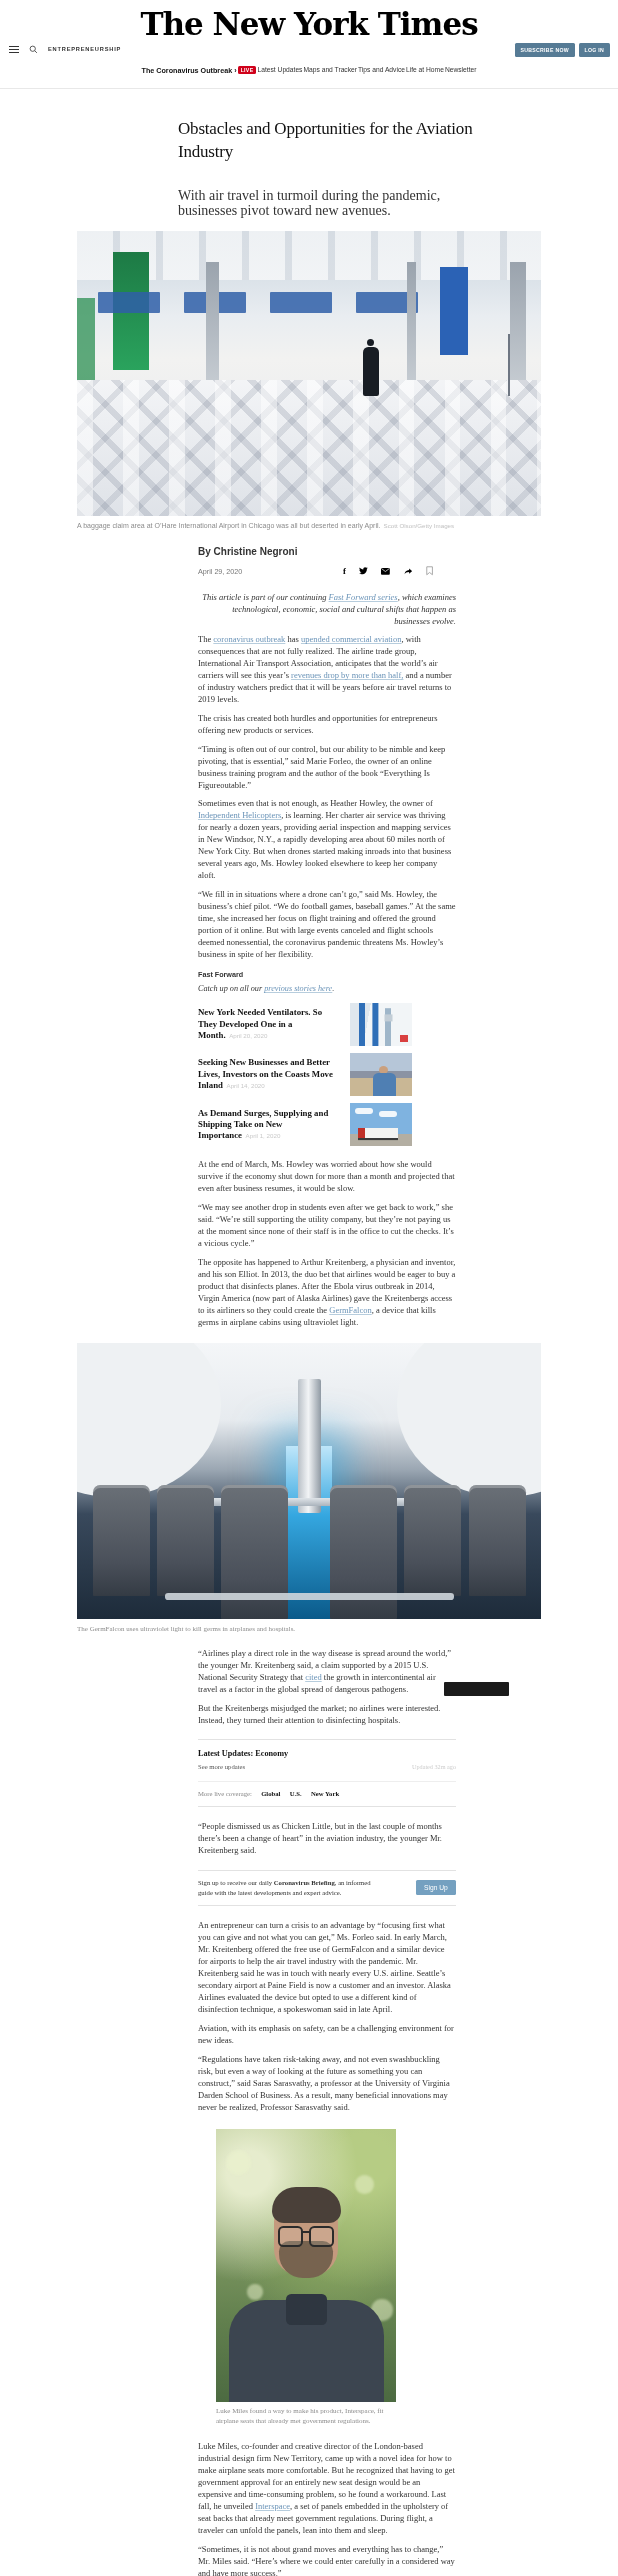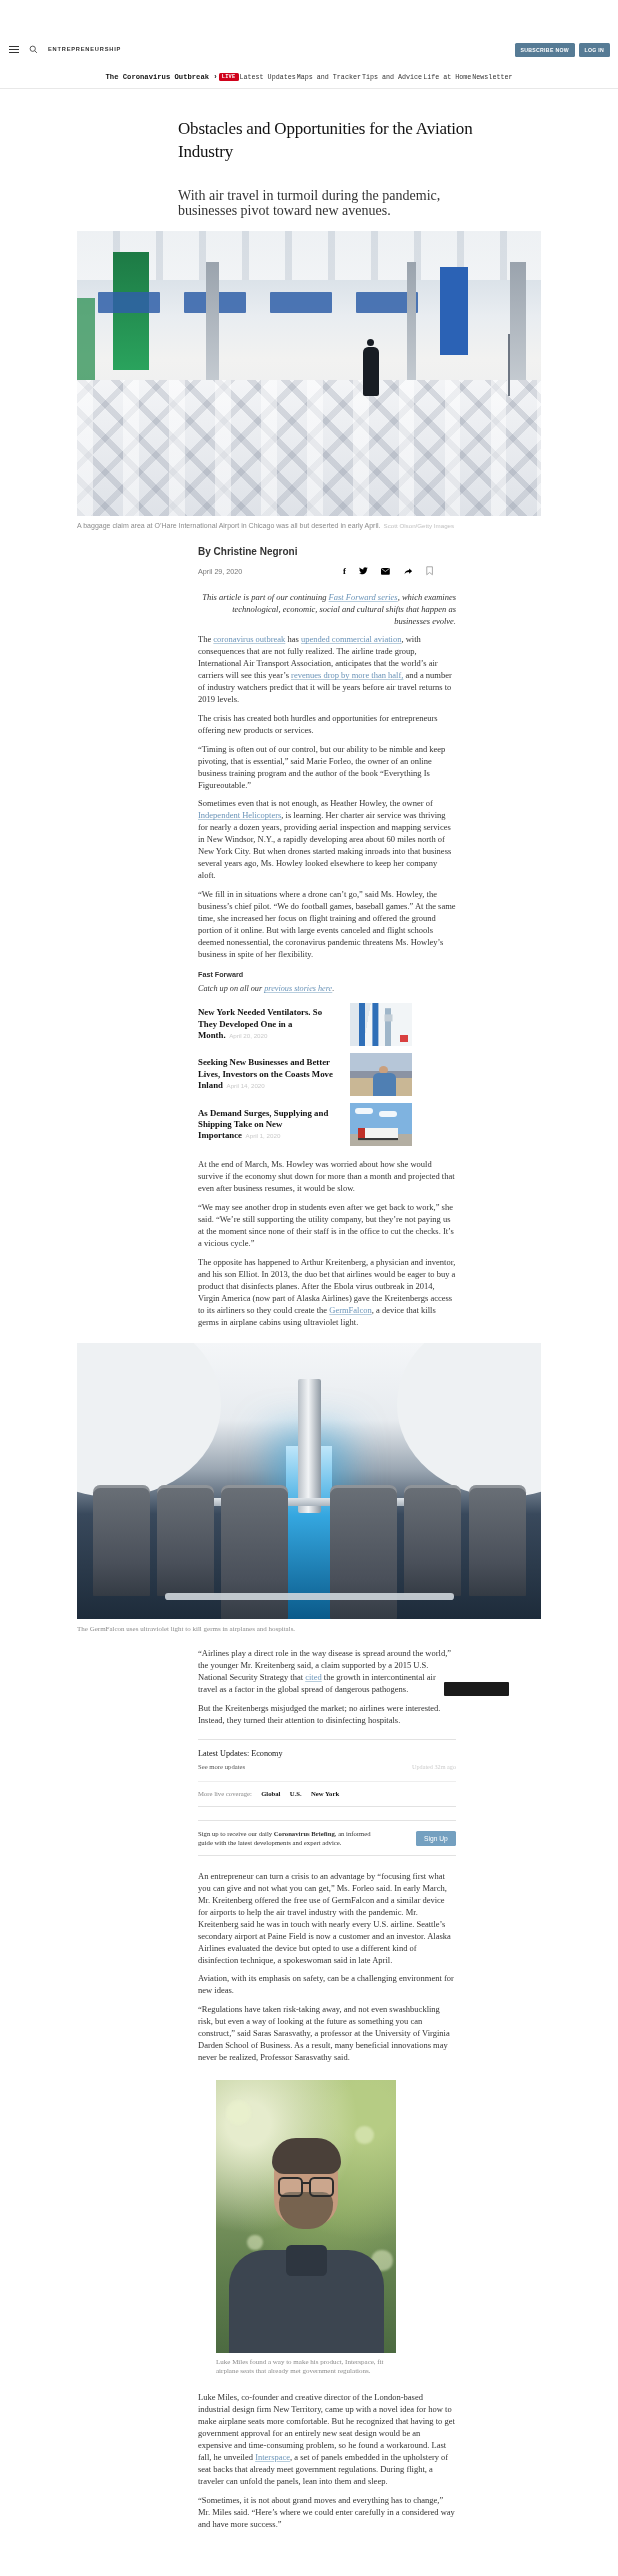--- a/index.html
+++ b/index.html
@@ -12,22 +12,22 @@
          font-weight:700;font-size:31px;color:#000;letter-spacing:-1px;white-space:nowrap;}
   .left-tools{position:absolute;left:9.3px;top:45px;display:flex;align-items:center;gap:10.3px;}
   .hamburger{width:9.3px;height:7.2px;display:flex;flex-direction:column;justify-content:space-between;cursor:pointer;}
   .hamburger span{display:block;height:1px;background:#333;}
   .section-label{font-size:5.7px;font-weight:700;letter-spacing:0.8px;color:#333;}
   .right-tools{position:absolute;right:8.2px;top:43px;display:flex;gap:4.1px;}
   .btn-blue{background:#567b95;color:#fff;border:none;font-size:5.2px;font-weight:700;
             letter-spacing:0.3px;padding:4.1px 5.7px;border-radius:1.5px;cursor:pointer;font-family:"Liberation Sans",sans-serif;}
 
   
-  .topic-bar{height:21.6px;display:flex;align-items:center;justify-content:center;gap:1px;
-             border-bottom:0.5px solid #e8e8e8;font-size:6.7px;font-family:Liberation Mono, monospace;}
+  .topic-bar{height:21.6px;display:flex;align-items:flex-start;justify-content:center;gap:1px;
+             border-bottom:0.5px solid #e8e8e8;font-size:6.7px;}
   .topic-title{font-weight:700;color:#121212;font-size:7.2px;}
   .live-badge{background:#d0021b;color:#fff;font-size:5.2px;font-weight:700;letter-spacing:0.3px;
               padding:1px 3.1px;border-radius:1.5px;}
   .topic-link{color:#333;cursor:pointer;}
 
   
   .title-block{margin:28px 0 0 178px;width:340px;}
   h1.headline{font-family:"Liberation Serif", serif;font-weight:400;font-size:17px;
               line-height:23px;color:#121212;margin:0;letter-spacing:-0.2px;}
   .subtitle{font-family:"Liberation Serif", serif;font-size:14px;line-height:15px;color:#333;
@@ -94,21 +94,21 @@
   .thumb-investor:after{content:"";position:absolute;left:23px;top:20.6px;width:23px;height:23px;border-radius:5.2px 5.2px 0 0;background:#4f7fb3;}
   .thumb-truck{background:linear-gradient(#7fb3e0 0 72%, #b3aea2 72% 100%);}
   .thumb-truck:before{content:"";position:absolute;left:5.2px;top:5.2px;width:17.5px;height:6.2px;border-radius:4.1px;background:#fff;opacity:.9;box-shadow:24px 3.1px 0 #fff;}
   .thumb-truck:after{content:"";position:absolute;left:8.2px;top:25px;width:33px;height:10.3px;background:#f4f4f2;
       border-left:7.2px solid #c03028;box-shadow:0 2.1px 0 #3a3a3a;}
 
   
   .updates-box{position:relative;margin:13.4px 0;border-top:0.5px solid #e2e2e2;border-bottom:0.5px solid #e2e2e2;
                padding:8.2px 0 6.2px 0;}
   .promo-chip{position:absolute;left:246px;top:-58px;width:65px;height:13.4px;background:#1b1b1b;border-radius:1px;cursor:pointer;}
-  .updates-title{font-size:8.2px;font-weight:400;color:#121212;}
+  .updates-title{font-size:8.2px;font-weight:700;color:#121212;}
   .updates-list{margin:6.2px 0 0 0;padding:0;list-style:none;}
   .updates-list li{position:relative;padding-left:8.2px;font-size:7.2px;line-height:10.8px;color:#333;
                    margin-bottom:6.2px;cursor:pointer;}
   .updates-list li:before{content:"•";position:absolute;left:1px;color:#999;}
   .updates-footer{display:flex;justify-content:space-between;align-items:center;margin-top:1px;}
   .see-more{font-size:6.7px;color:#555;cursor:pointer;}
   .updated-ago{font-size:6.2px;color:#ccc;}
   .coverage-row{margin-top:7.2px;padding-top:6.2px;border-top:0.5px solid #eee;font-size:6.7px;display:flex;gap:9.3px;align-items:center;}
   .coverage-label{color:#888;}
   .coverage-link{font-weight:700;color:#121212;cursor:pointer;}
@@ -160,20 +160,21 @@
   .portrait-caption{width:175px;}
 
   svg{display:block;}
 </style>
 </head>
 <body>
 
 <div class="page">
 
   <header class="masthead">
+    <div class="logo">The New York Times</div>
     <div class="left-tools">
       <div class="hamburger">
           <span></span>
           <span></span>
           <span></span>
         </div>
       <span class="icon-btn">
         <svg width="8.8" height="8.8" viewBox="0 0 20 20">
             <circle cx="8.5" cy="8.5" r="6" fill="none" stroke="#444" stroke-width="2"></circle>
             <line x1="13" y1="13" x2="18" y2="18" stroke="#444" stroke-width="2"></line>
@@ -339,20 +340,23 @@
           <span class="updated-ago">Updated 32m ago</span>
         </div>
         <div class="coverage-row">
           <span class="coverage-label">More live coverage:</span>
           <span class="coverage-link">Global</span>
           <span class="coverage-link">U.S.</span>
           <span class="coverage-link">New York</span>
         </div>
       </div>
 
+      <div>
+          <p class="para"><span>“People dismissed us as Chicken Little, but in the last couple of months there’s been a change of heart” in the aviation industry, the younger Mr. Kreitenberg said.</span></p>
+        </div>
 
       <div class="newsletter">
         <div class="newsletter-text">
           <span>Sign up to receive our daily </span><b>Coronavirus Briefing</b><span>, an informed guide with the latest developments and expert advice.</span>
         </div>
         <button class="signup-btn">Sign Up</button>
       </div>
 
       <div>
           <p class="para"><span>An entrepreneur can turn a crisis to an advantage by “focusing first what you can give and not what you can get,” Ms. Forleo said. In early March, Mr. Kreitenberg offered the free use of GermFalcon and a similar device for airports to help the air travel industry with the pandemic. Mr. Kreitenberg said he was in touch with nearly every U.S. airline. Seattle’s secondary airport at Paine Field is now a customer and an investor. Alaska Airlines evaluated the device but opted to use a different kind of disinfection technique, a spokeswoman said in late April.</span></p>

